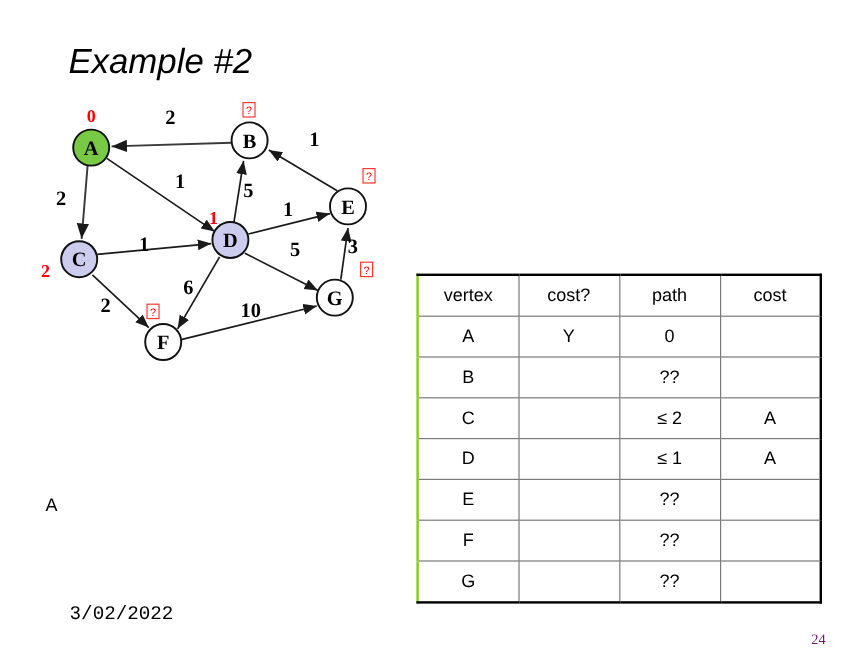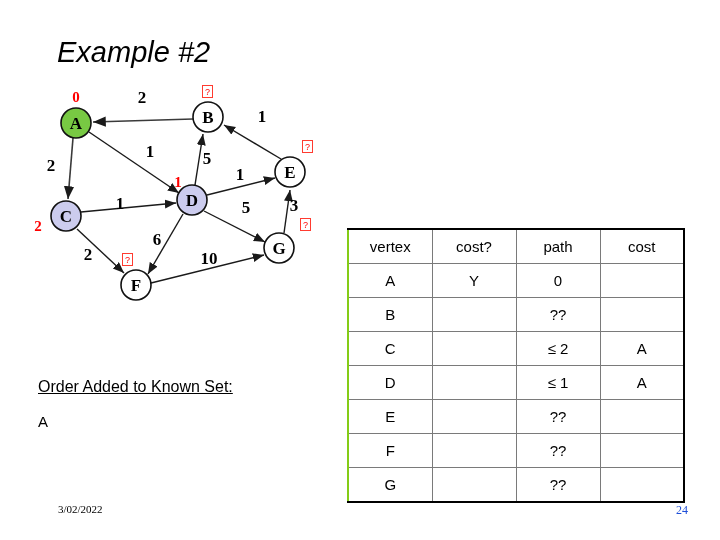--- a/index.html
+++ b/index.html
@@ -120,31 +120,31 @@
   #dtable .outer-l { border-left: 2px solid #84cc16; }
   #dtable .outer-r { border-right: 2px solid #000000; }
   #dtable tr.first th { border-top: 2px solid #000000; }
   #dtable tr.last td { border-bottom: 2px solid #000000; }
 
   
   #footer-date {
     position: absolute;
     left: 58px;
     top: 503px;
-    font-family: Liberation Serif, serif;
-    font-size: 11px;
+    font-family: Liberation Mono, monospace;
+    font-size: 16px;
     color: #000000;
   }
   #footer-page {
     position: absolute;
     left: 676px;
-    top: 503px;
+    top: 526px;
     font-family: "Liberation Serif", serif;
     font-size: 12px;
-    color: #1d4ed8;
+    color: #701a75;
   }
 </style>
 </head>
 <body>
 
 <div id="slide">
 
   <div id="title">Example #2</div>
 
   <div id="graph">
@@ -241,21 +241,20 @@
         <text class="cost-label" x="178" y="112" text-anchor="middle">1</text>
       </g>
     </svg>
 
     <div class="qbox" style="left:202px; top:10px;">?</div>
     <div class="qbox" style="left:302px; top:65px;">?</div>
     <div class="qbox" style="left:122px; top:178px;">?</div>
     <div class="qbox" style="left:300px; top:143px;">?</div>
   </div>
 
-  <div id="order-heading">Order Added to Known Set:</div>
   <div id="order-list">A</div>
 
   <table id="dtable">
     <colgroup>
       <col class="c1">
         <col class="c2">
         <col class="c3">
         <col class="c4">
     </colgroup>
     <thead>

